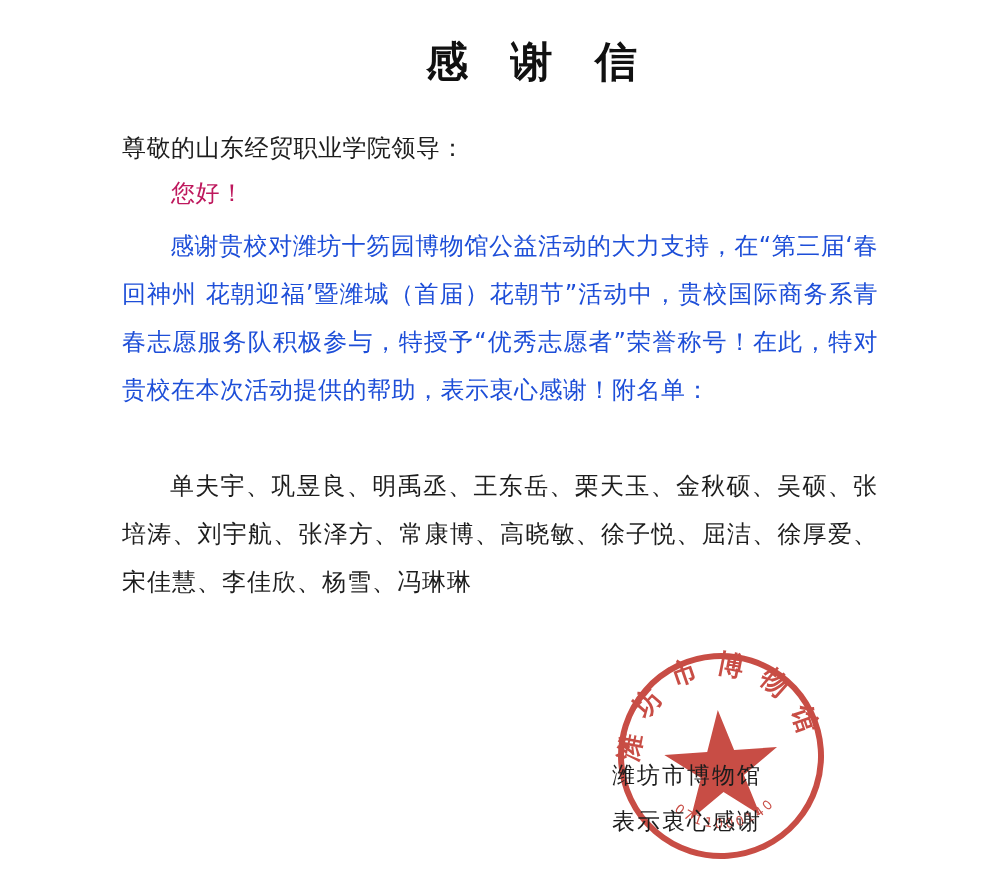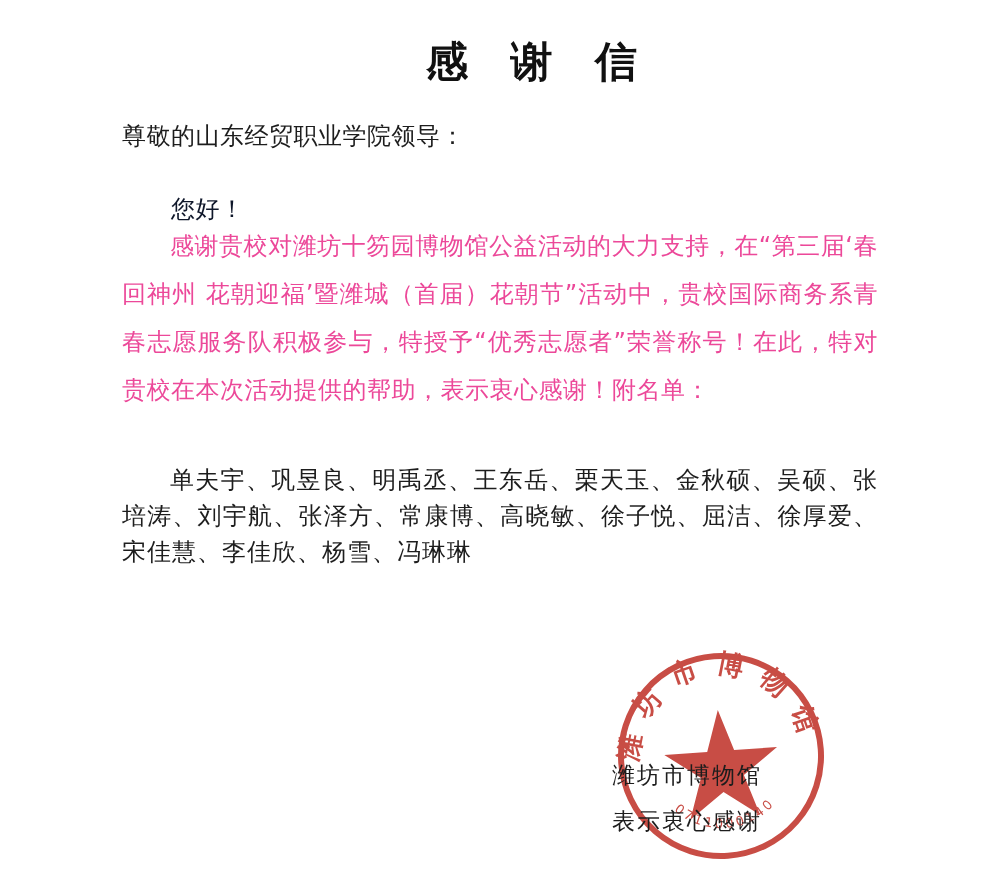--- a/index.html
+++ b/index.html
@@ -32,64 +32,63 @@
     font-weight: bold;
     letter-spacing: 14px;
     text-indent: 14px;
     font-family: "DejaVu Serif", "Liberation Serif", serif;
     color: #111111;
     padding-left: 40px;
   }
 
   .salutation {
     position: absolute;
-    top: 120px;
+    top: 132px;
     left: 122px;
     font-size: 24px;
     font-family: "DejaVu Sans", "Liberation Sans", sans-serif;
     letter-spacing: 0.5px;
     color: #1d1d1d;
   }
 
   .greeting {
     position: absolute;
     top: 177px;
     left: 171px;
     font-size: 24px;
     font-family: "DejaVu Sans", "Liberation Sans", sans-serif;
     letter-spacing: 0.5px;
-    color: #0f172a;
-    margin-top: 16px;
+    color: #be185d;
   }
 
   .body-block {
     position: absolute;
     top: 222px;
     left: 122px;
     width: 756px;
     font-size: 24px;
     line-height: 48px;
     font-family: "DejaVu Sans", "Liberation Sans", sans-serif;
-    color: #ec4899;
+    color: #1d4ed8;
     text-align: justify;
     text-justify: inter-ideograph;
   }
   .body-block p {
     margin: 0;
     text-indent: 48px;
     letter-spacing: 0.5px;
   }
 
   .names-block {
     position: absolute;
     top: 462px;
     left: 122px;
     width: 756px;
     font-size: 24px;
-    line-height: 36px;
+    line-height: 48px;
     font-family: "DejaVu Sans", "Liberation Sans", sans-serif;
     color: #1d1d1d;
     text-align: justify;
     text-justify: inter-ideograph;
   }
   .names-block p {
     margin: 0;
     text-indent: 48px;
     letter-spacing: 1px;
   }

